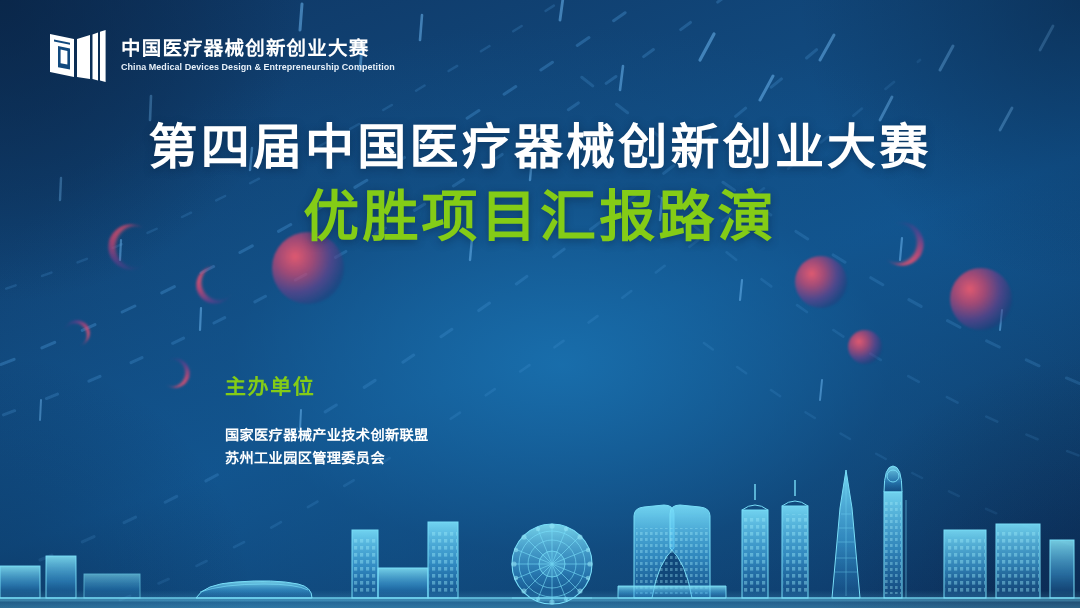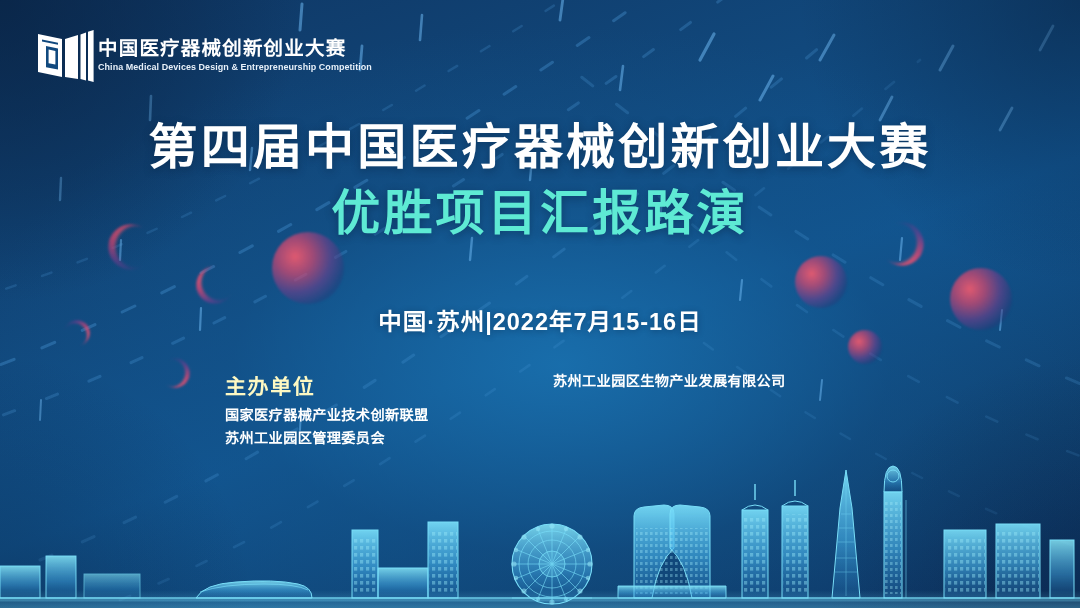--- a/index.html
+++ b/index.html
@@ -66,23 +66,24 @@
     border-radius: 50%;
     background:
       radial-gradient(circle at 30% 32%, rgba(243,95,112,0.95) 0%, rgba(215,70,115,0.80) 30%, rgba(120,60,145,0.60) 58%, rgba(40,60,125,0.30) 82%, rgba(20,64,120,0.0) 100%);
     -webkit-mask-image: radial-gradient(circle at 62% 46%, rgba(0,0,0,0) 0%, rgba(0,0,0,0) 52%, #000 62%, #000 100%);
             mask-image: radial-gradient(circle at 62% 46%, rgba(0,0,0,0) 0%, rgba(0,0,0,0) 52%, #000 62%, #000 100%);
   }
 
   
   .logo-block {
     position: absolute;
-    left: 36px; top: 28px;
+    left: 48px; top: 28px;
     display: flex;
     align-items: center;
+    gap: 11px;
   }
   .logo-mark { width: 62px; height: 54px; flex: 0 0 auto; }
   .logo-text { display: flex; flex-direction: column; gap: 2px; }
   .logo-cn {
     color: #ffffff;
     font-size: 19.5px;
     font-weight: bold;
     letter-spacing: 1.2px;
     line-height: 1.08;
     white-space: nowrap;
@@ -108,22 +109,22 @@
   .title-line-1 {
     color: #ffffff;
     font-size: 49px;
     font-weight: bold;
     letter-spacing: 3.2px;
     line-height: 1.12;
     text-shadow: 0 2px 9px rgba(6,28,58,0.45);
     white-space: nowrap;
   }
   .title-line-2 {
-    color: #5eead4;
-    font-size: 49px;
+    color: #84cc16;
+    font-size: 56px;
     font-weight: bold;
     letter-spacing: 3.2px;
     line-height: 1.12;
     margin-top: 11px;
     text-shadow: 0 2px 9px rgba(6,28,58,0.45);
     white-space: nowrap;
   }
 
   
   .date-line {
@@ -145,25 +146,25 @@
     top: 370px;
     left: 0; right: 0;
     display: flex;
     justify-content: center;
     gap: 0;
   }
   .org-col { width: 310px; }
   .org-col.left  { padding-left: 8px; }
   .org-col.right { padding-left: 18px; }
   .org-heading {
-    color: #fef9c3;
+    color: #84cc16;
     font-size: 21px;
     font-weight: bold;
     letter-spacing: 1.6px;
-    margin-bottom: 4px;
+    margin-bottom: 24px;
     white-space: nowrap;
   }
   .org-item {
     color: #ffffff;
     font-size: 14.2px;
     font-weight: bold;
     letter-spacing: 0.35px;
     line-height: 1.62;
     white-space: nowrap;
   }
@@ -276,30 +277,28 @@
       <div class="logo-cn">中国医疗器械创新创业大赛</div>
       <div class="logo-en">China Medical Devices Design &amp; Entrepreneurship Competition</div>
     </div>
   </div>
 
   <div class="title-block">
     <div class="title-line-1">第四届中国医疗器械创新创业大赛</div>
     <div class="title-line-2">优胜项目汇报路演</div>
   </div>
 
-  <div class="date-line">中国·苏州|2022年7月15-16日</div>
 
   <div class="orgs">
     <div class="org-col left">
       <div class="org-heading">主办单位</div>
       <div class="org-item">国家医疗器械产业技术创新联盟</div>
       <div class="org-item">苏州工业园区管理委员会</div>
     </div>
     <div class="org-col right">
-      <div class="org-item">苏州工业园区生物产业发展有限公司</div>
     </div>
   </div>
 
   <svg class="skyline" viewBox="0 0 1080 160" aria-hidden="true">
     <defs>
       <linearGradient id="bldg" x1="0" y1="0" x2="0" y2="1">
         <stop offset="0%" stop-color="#7fe6ff" stop-opacity="0.92"></stop>
         <stop offset="55%" stop-color="#49b6ee" stop-opacity="0.62"></stop>
         <stop offset="100%" stop-color="#2a86cf" stop-opacity="0.22"></stop>
       </linearGradient>

